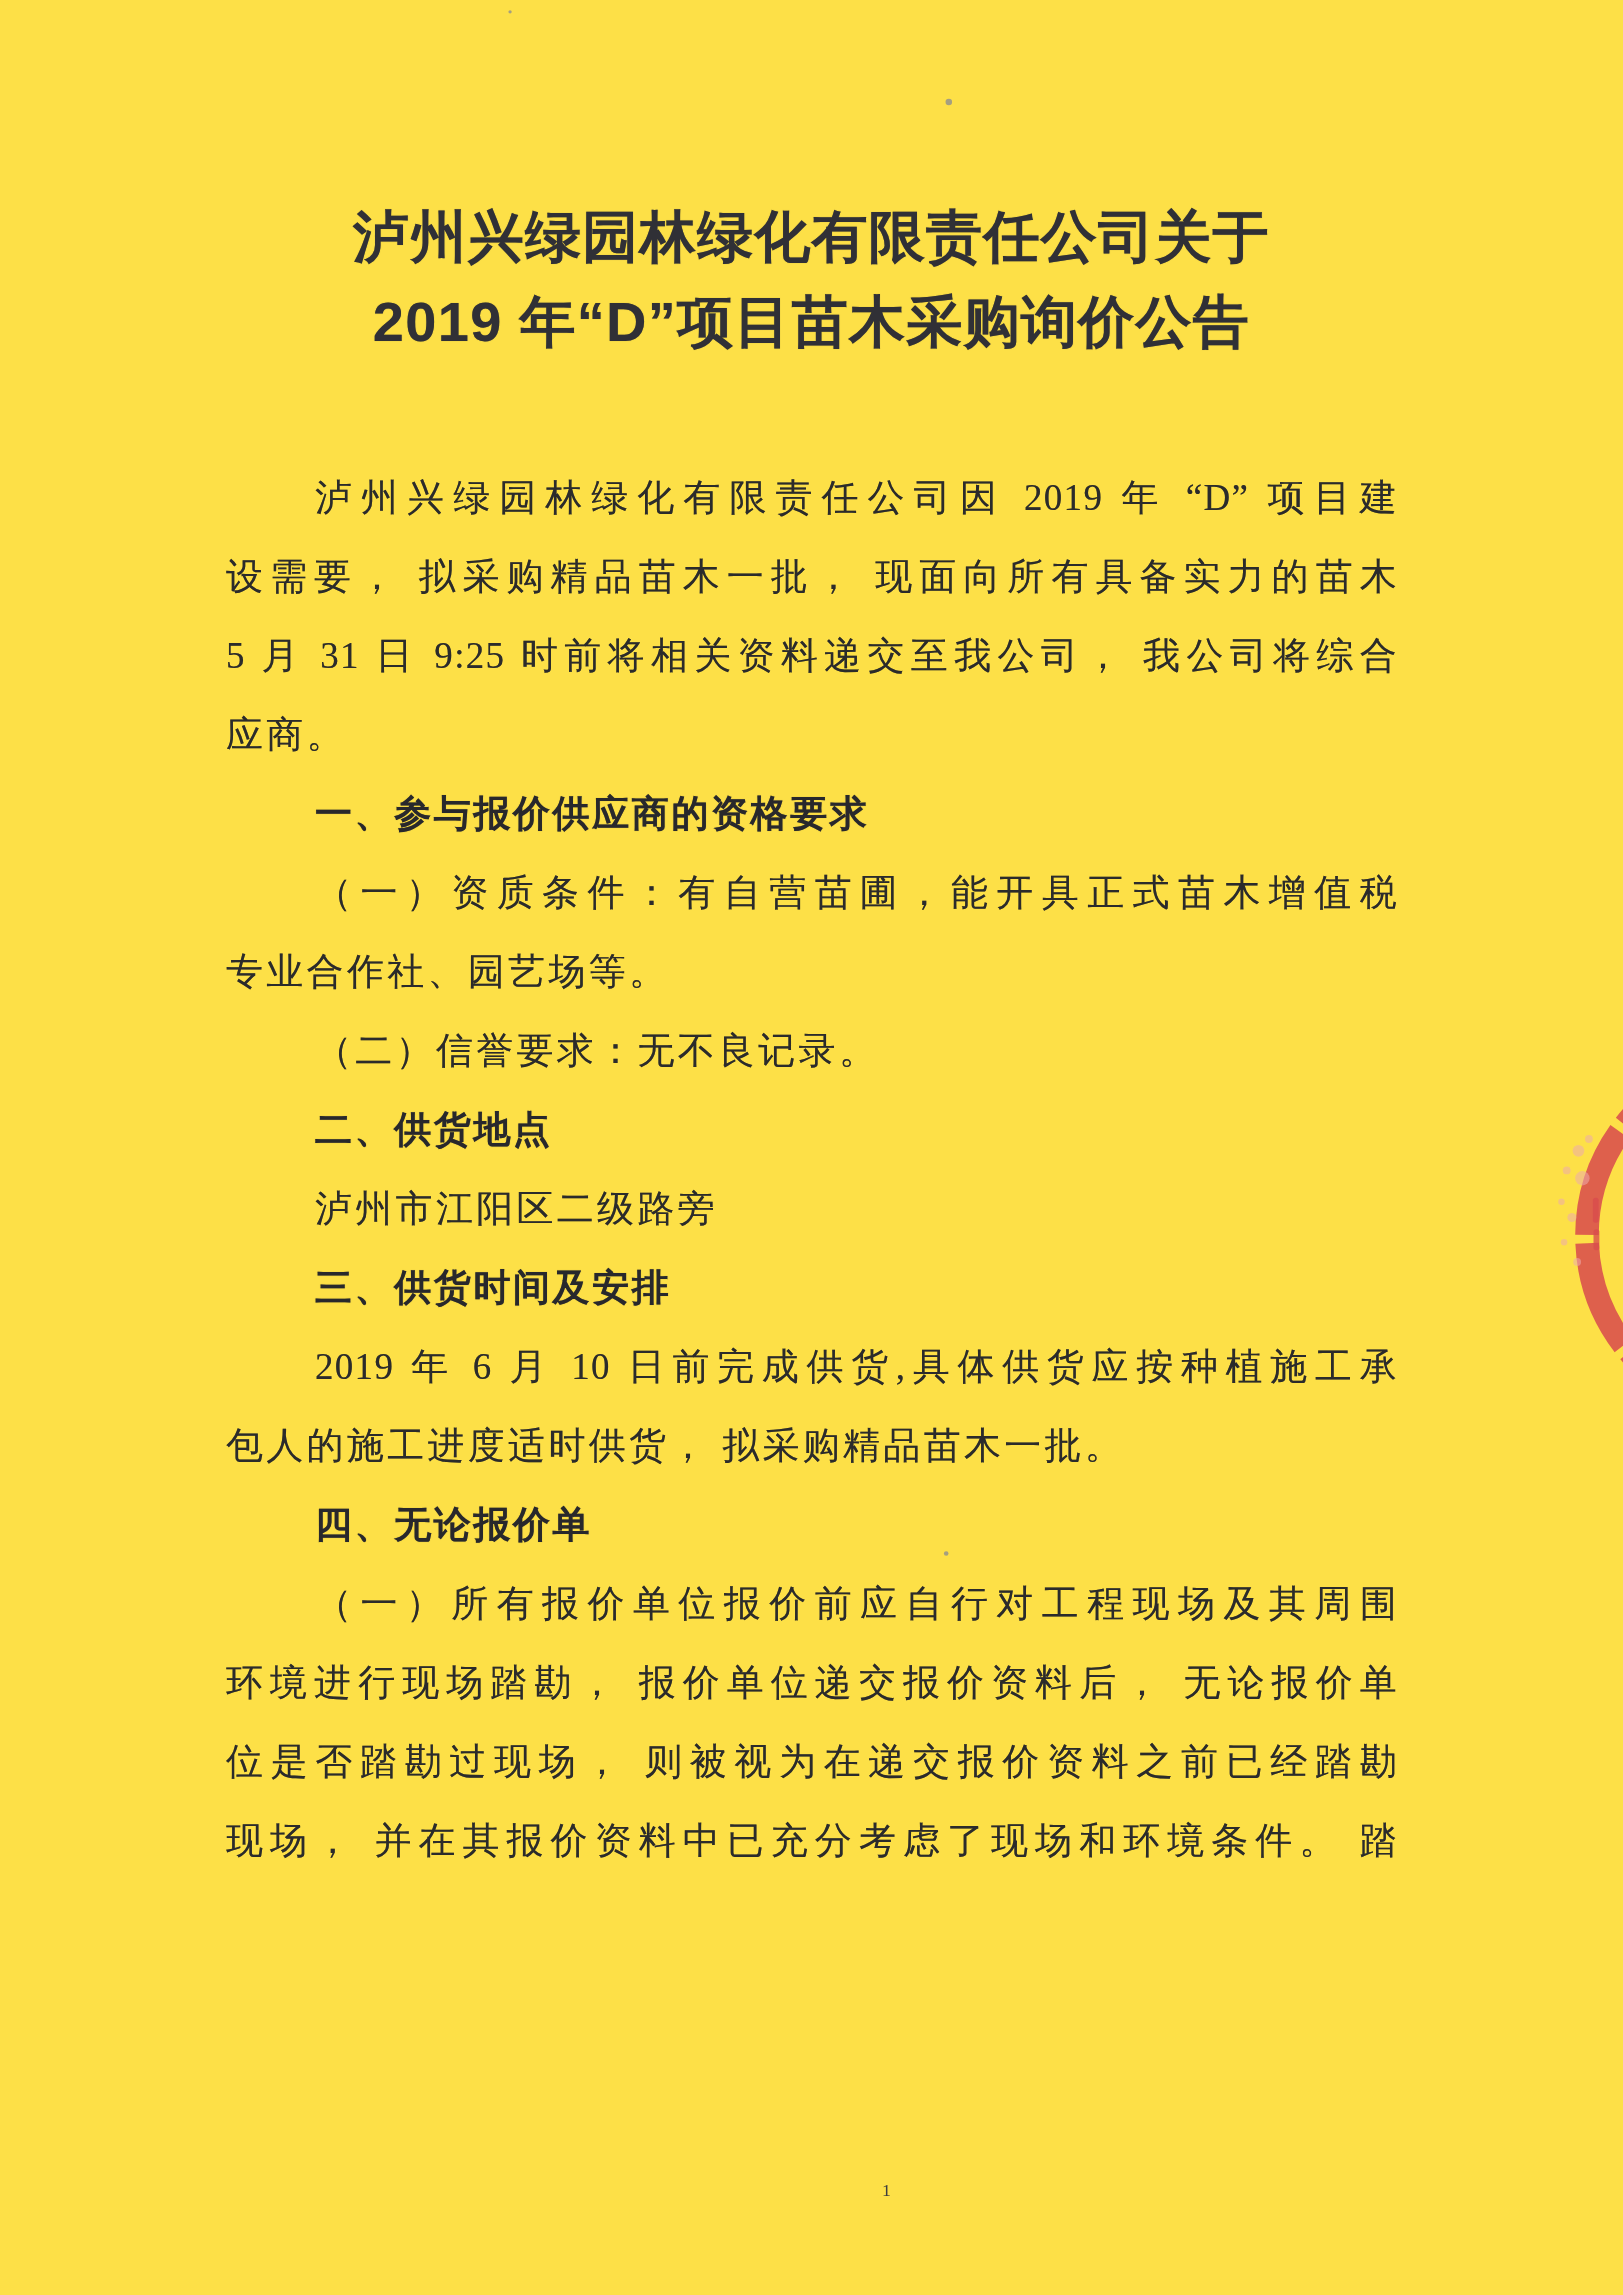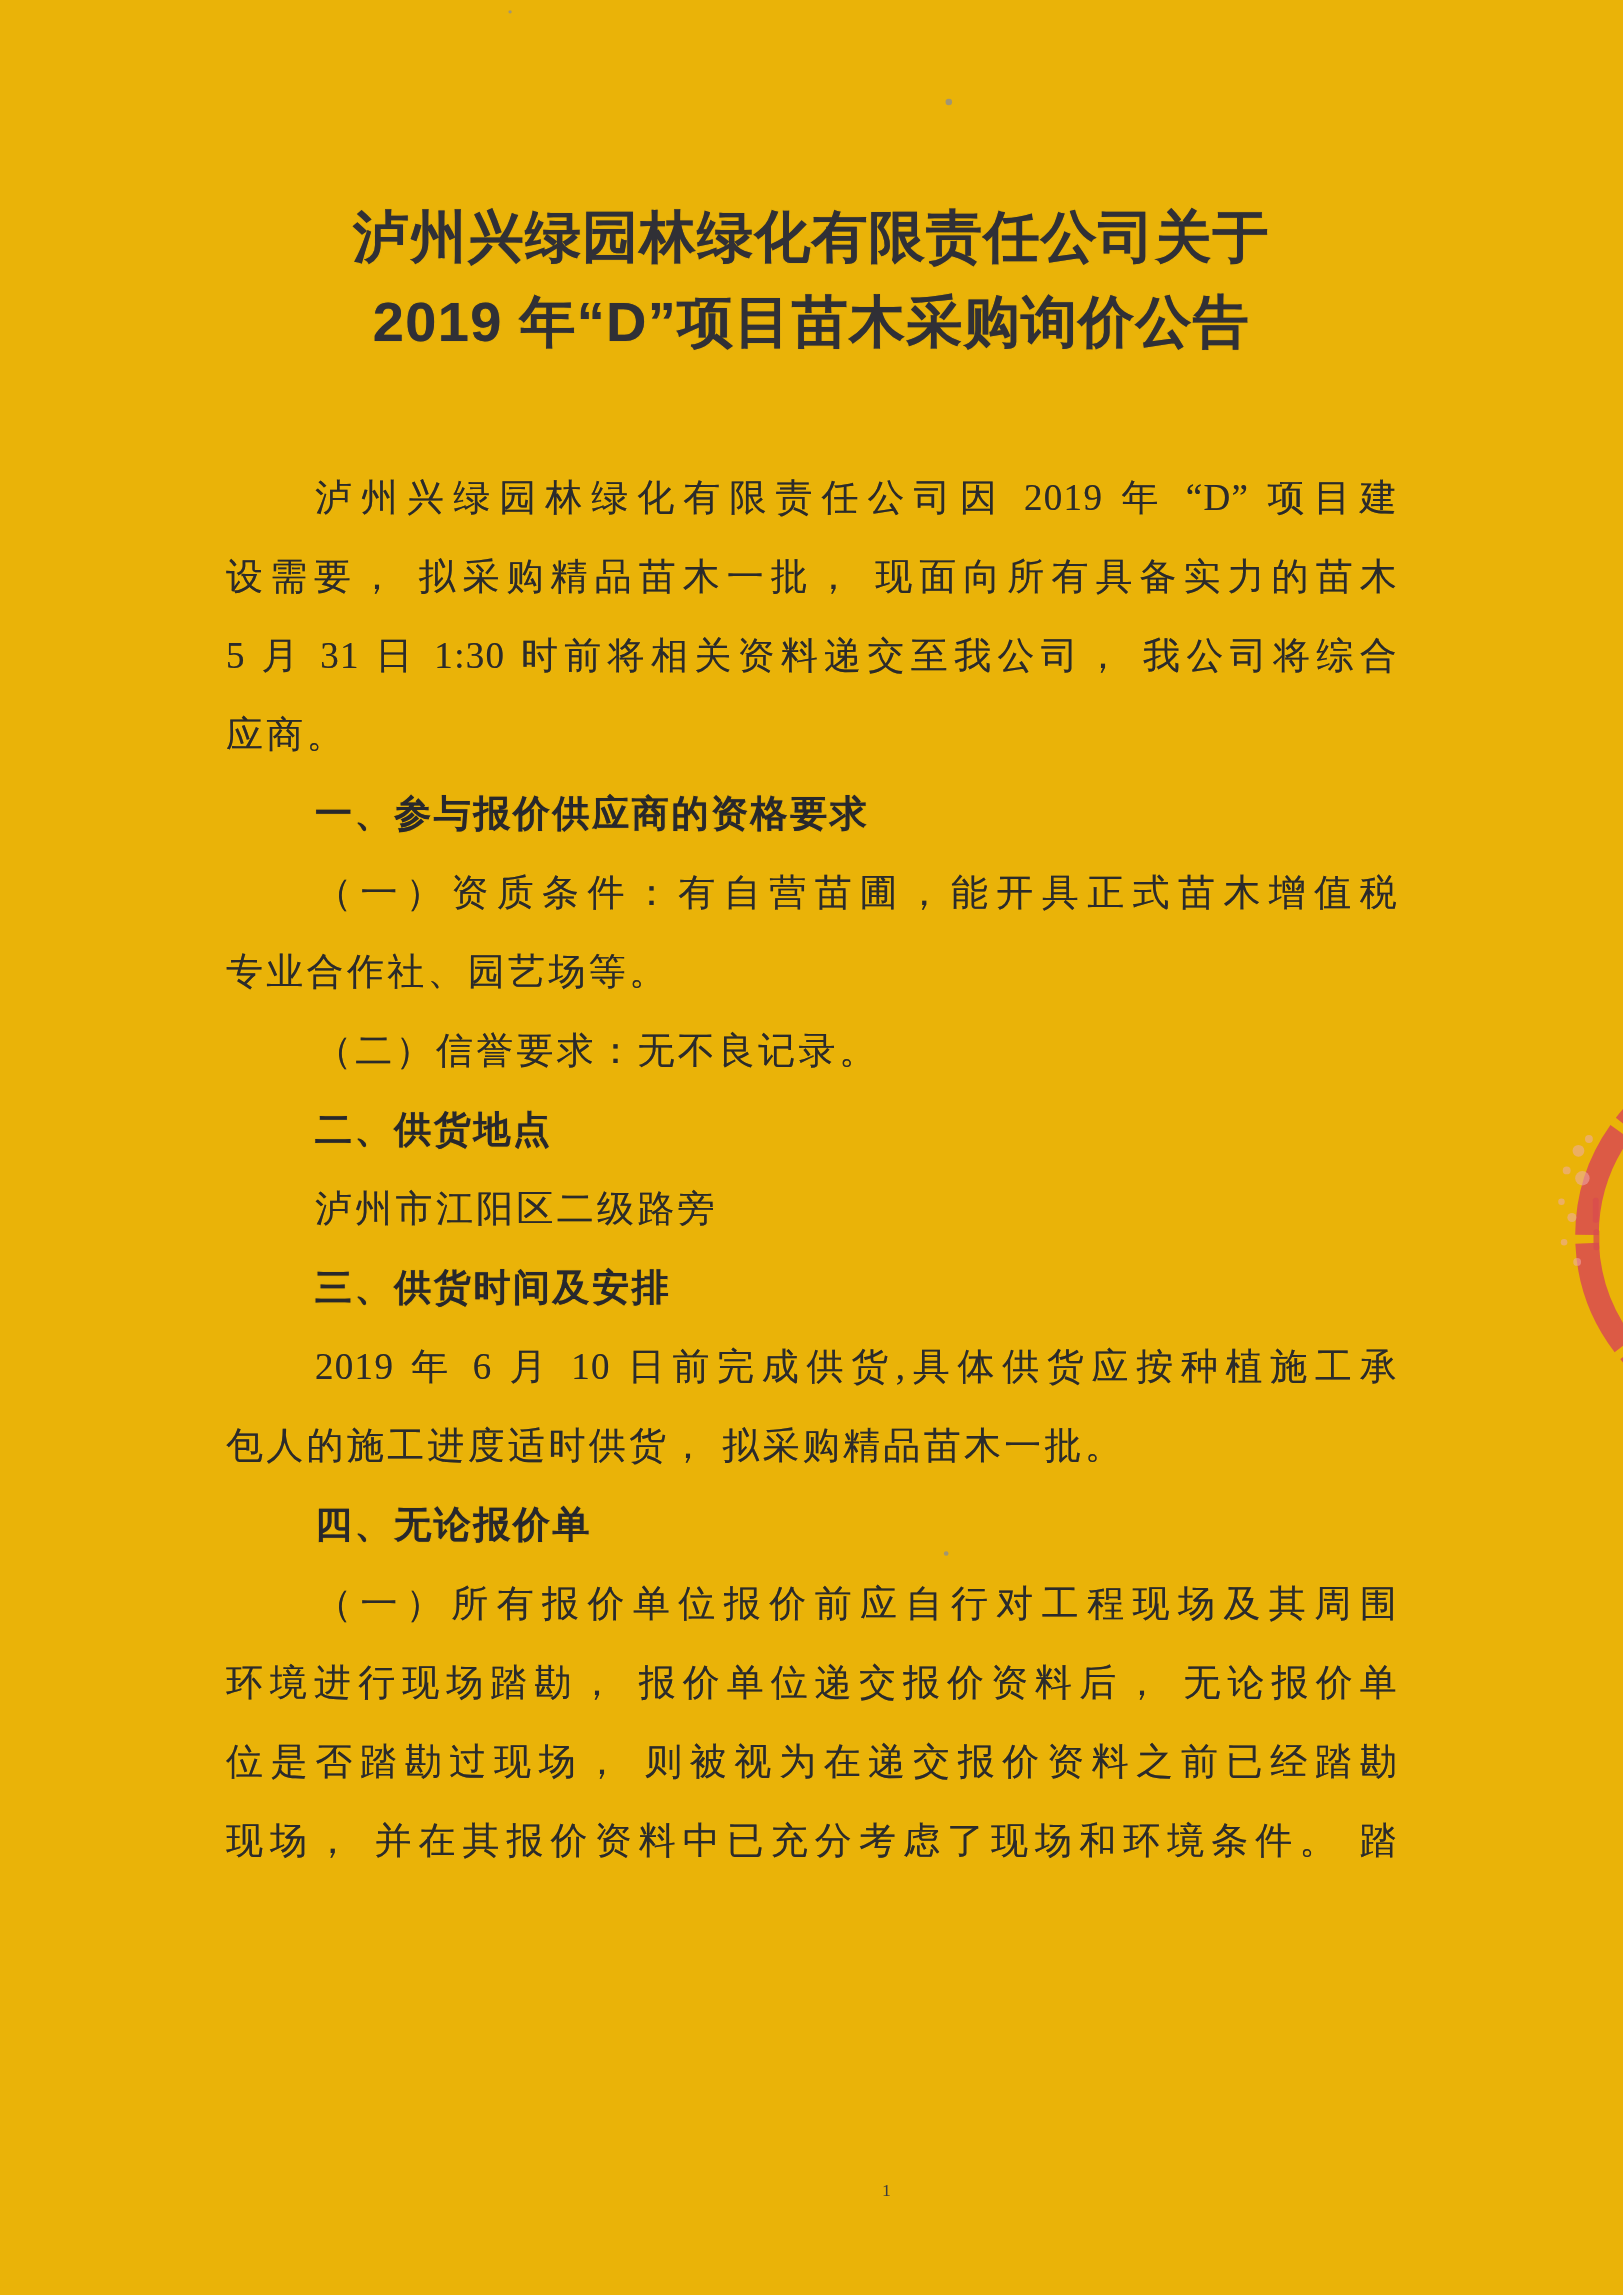--- a/index.html
+++ b/index.html
@@ -1,21 +1,21 @@
 <!DOCTYPE html>
 <html style="font-size:10.5px"><head>
 <meta charset="utf-8">
 <style>
   html, body { margin: 0; padding: 0; background: #e8e8e8; }
   .page {
     position: relative;
     width: 1623px;
     height: 2295px;
     margin: 0 auto;
-    background: #eab308;
+    background: #fde047;
     overflow: hidden;
     font-family: "Liberation Serif", serif;
     color: #272727;
   }
   
   .title-block {
     position: absolute;
     top: 194px;
     left: 0;
     right: 0;
@@ -82,21 +82,21 @@
 <div class="page">
 
   <div class="title-block">
     <div>泸州兴绿园林绿化有限责任公司关于</div>
     <div>2019 年“D”项目苗木采购询价公告</div>
   </div>
 
   <div class="body-block">
       <div class="line justify indent">泸州兴绿园林绿化有限责任公司因 2019 年 “D” 项目建</div>
       <div class="line justify">设需要， 拟采购精品苗木一批， 现面向所有具备实力的苗木</div>
-      <div class="line justify">5 月 31 日 1:30 时前将相关资料递交至我公司， 我公司将综合</div>
+      <div class="line justify">5 月 31 日 9:25 时前将相关资料递交至我公司， 我公司将综合</div>
       <div class="line">应商。</div>
       <div class="line indent heading">一、参与报价供应商的资格要求</div>
       <div class="line justify indent">（一）资质条件：有自营苗圃，能开具正式苗木增值税</div>
       <div class="line">专业合作社、园艺场等。</div>
       <div class="line indent">（二）信誉要求：无不良记录。</div>
       <div class="line indent heading">二、供货地点</div>
       <div class="line indent">泸州市江阳区二级路旁</div>
       <div class="line indent heading">三、供货时间及安排</div>
       <div class="line justify indent">2019 年 6 月 10 日前完成供货,具体供货应按种植施工承</div>
       <div class="line">包人的施工进度适时供货， 拟采购精品苗木一批。</div>

